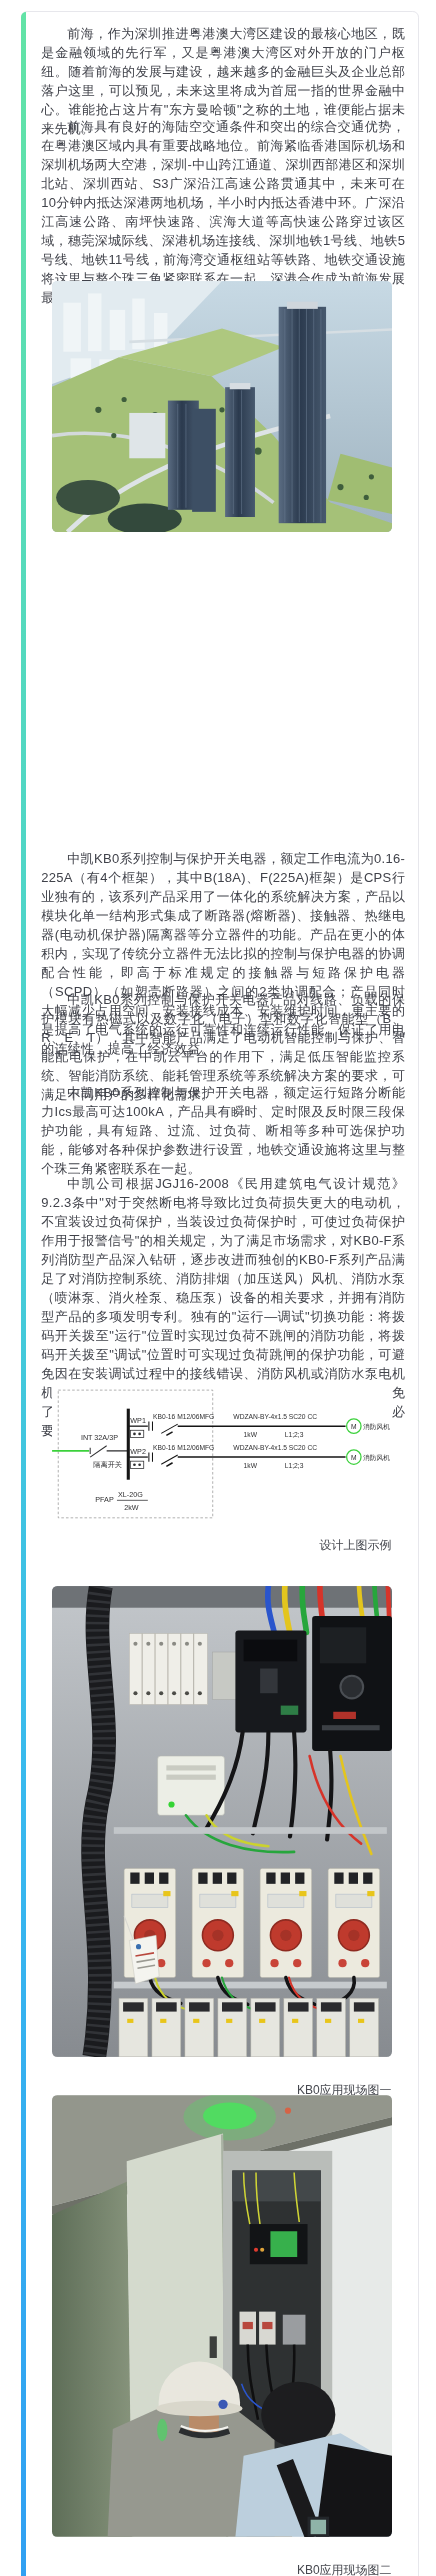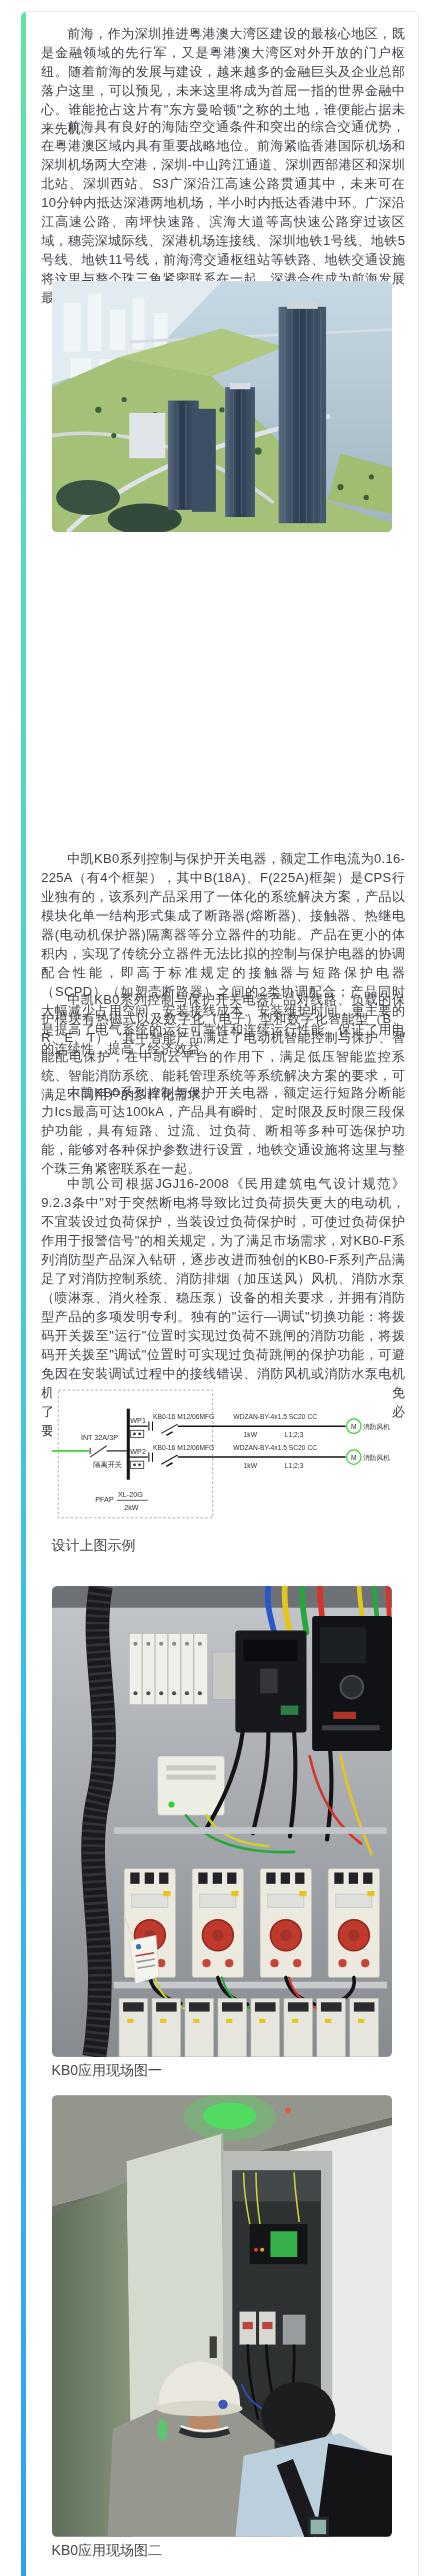--- a/index.html
+++ b/index.html
@@ -20,25 +20,25 @@
   .para{
     position:absolute;left:19.6px;width:364px;margin:0;
     font-size:13px;line-height:19px;color:#40424a;
     text-align:justify;text-indent:2em;letter-spacing:0.3px;
   }
   .figure{position:absolute;left:30px;width:340px;}
   .photo{width:340px;border-radius:5.2px;overflow:hidden;display:block;line-height:0;}
   .photo svg{display:block;}
   .diagram{width:340px;background:#fff;display:block;line-height:0;}
   .figcap{
-    display:block;text-align:left;font-size:14px;color:#45474e;
+    display:block;text-align:right;font-size:12px;color:#45474e;
     line-height:12.4px;
   }
   .cap-d{margin-top:14.4px;}
-  .cap-p{margin-top:7px;}
+  .cap-p{margin-top:27px;}
   .dtext{font-size:14px;fill:#2e2e30;}
   .dtext-s{font-size:13px;fill:#2e2e30;}
 </style>
 </head>
 <body>
 
 <div class="card">
   <div class="accent"></div>
 
   <p class="para" style="top:12px">前海，作为深圳推进粤港澳大湾区建设的最核心地区，既是金融领域的先行军，又是粤港澳大湾区对外开放的门户枢纽。随着前海的发展与建设，越来越多的金融巨头及企业总部落户这里，可以预见，未来这里将成为首屈一指的世界金融中心。谁能抢占这片有"东方曼哈顿"之称的土地，谁便能占据未来先机。</p>

